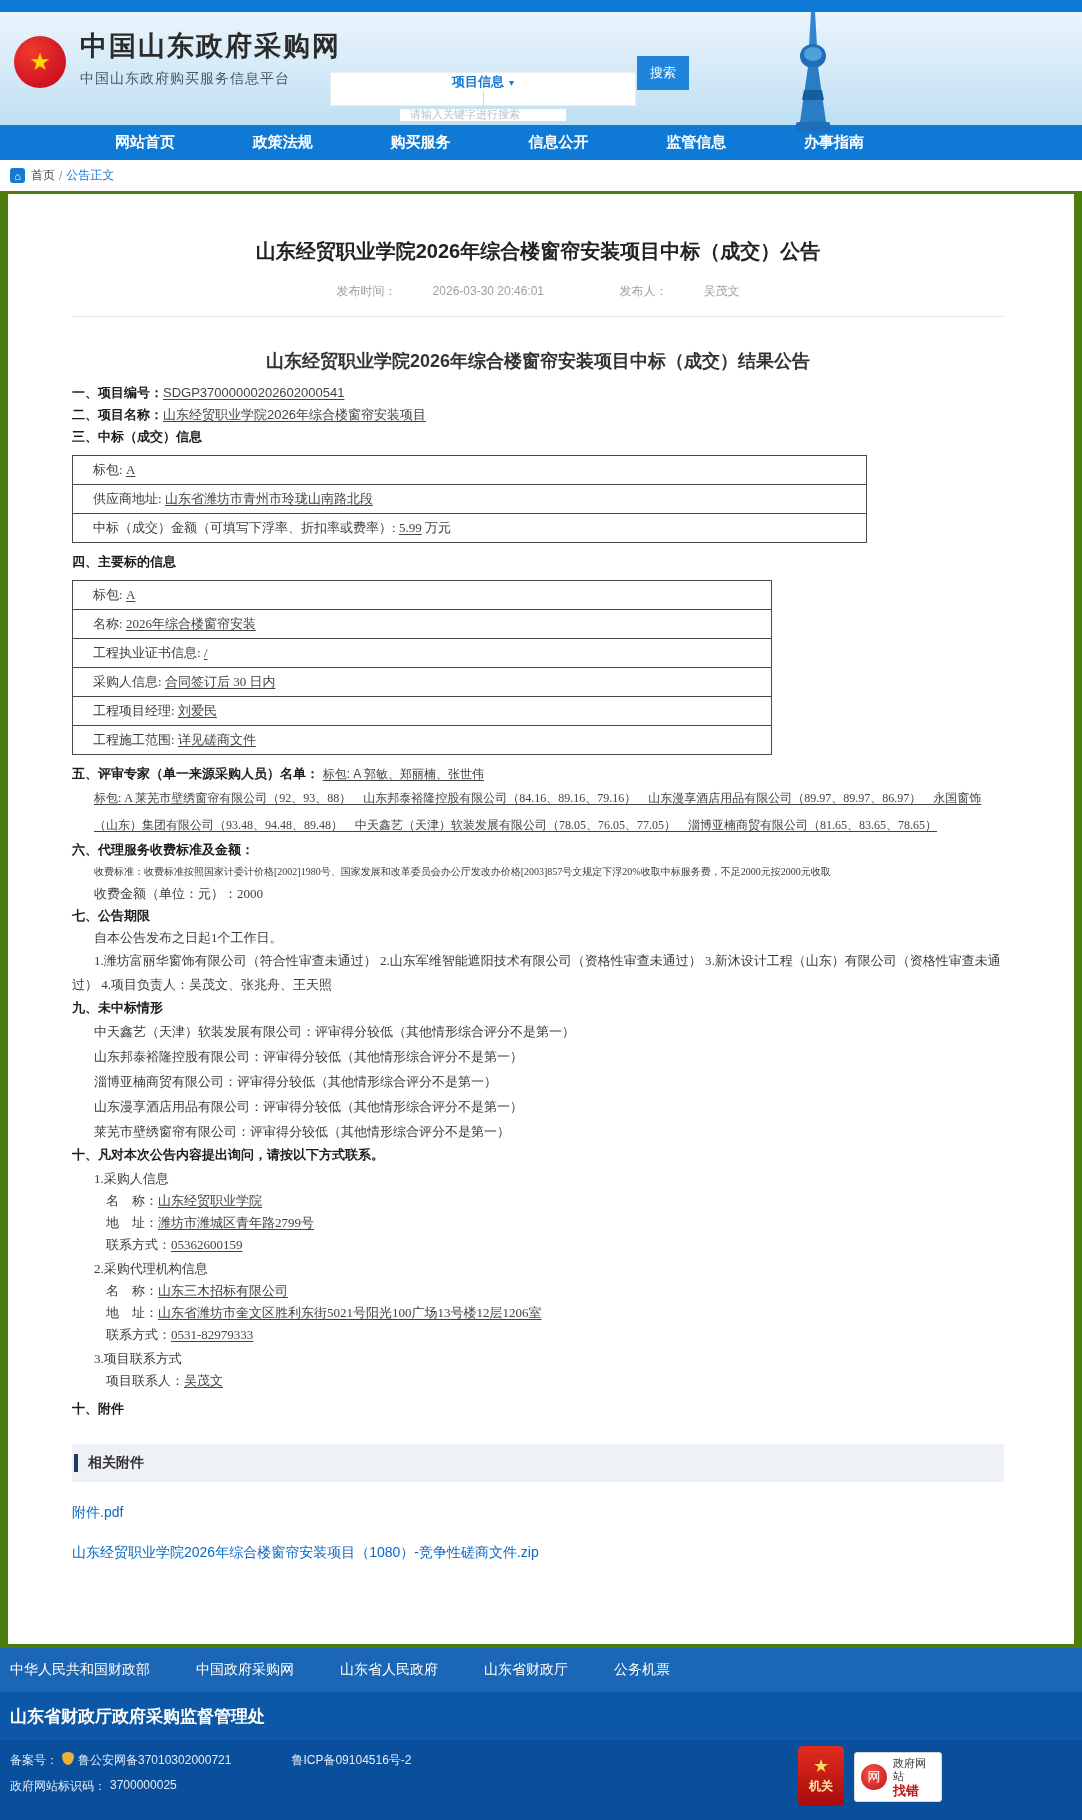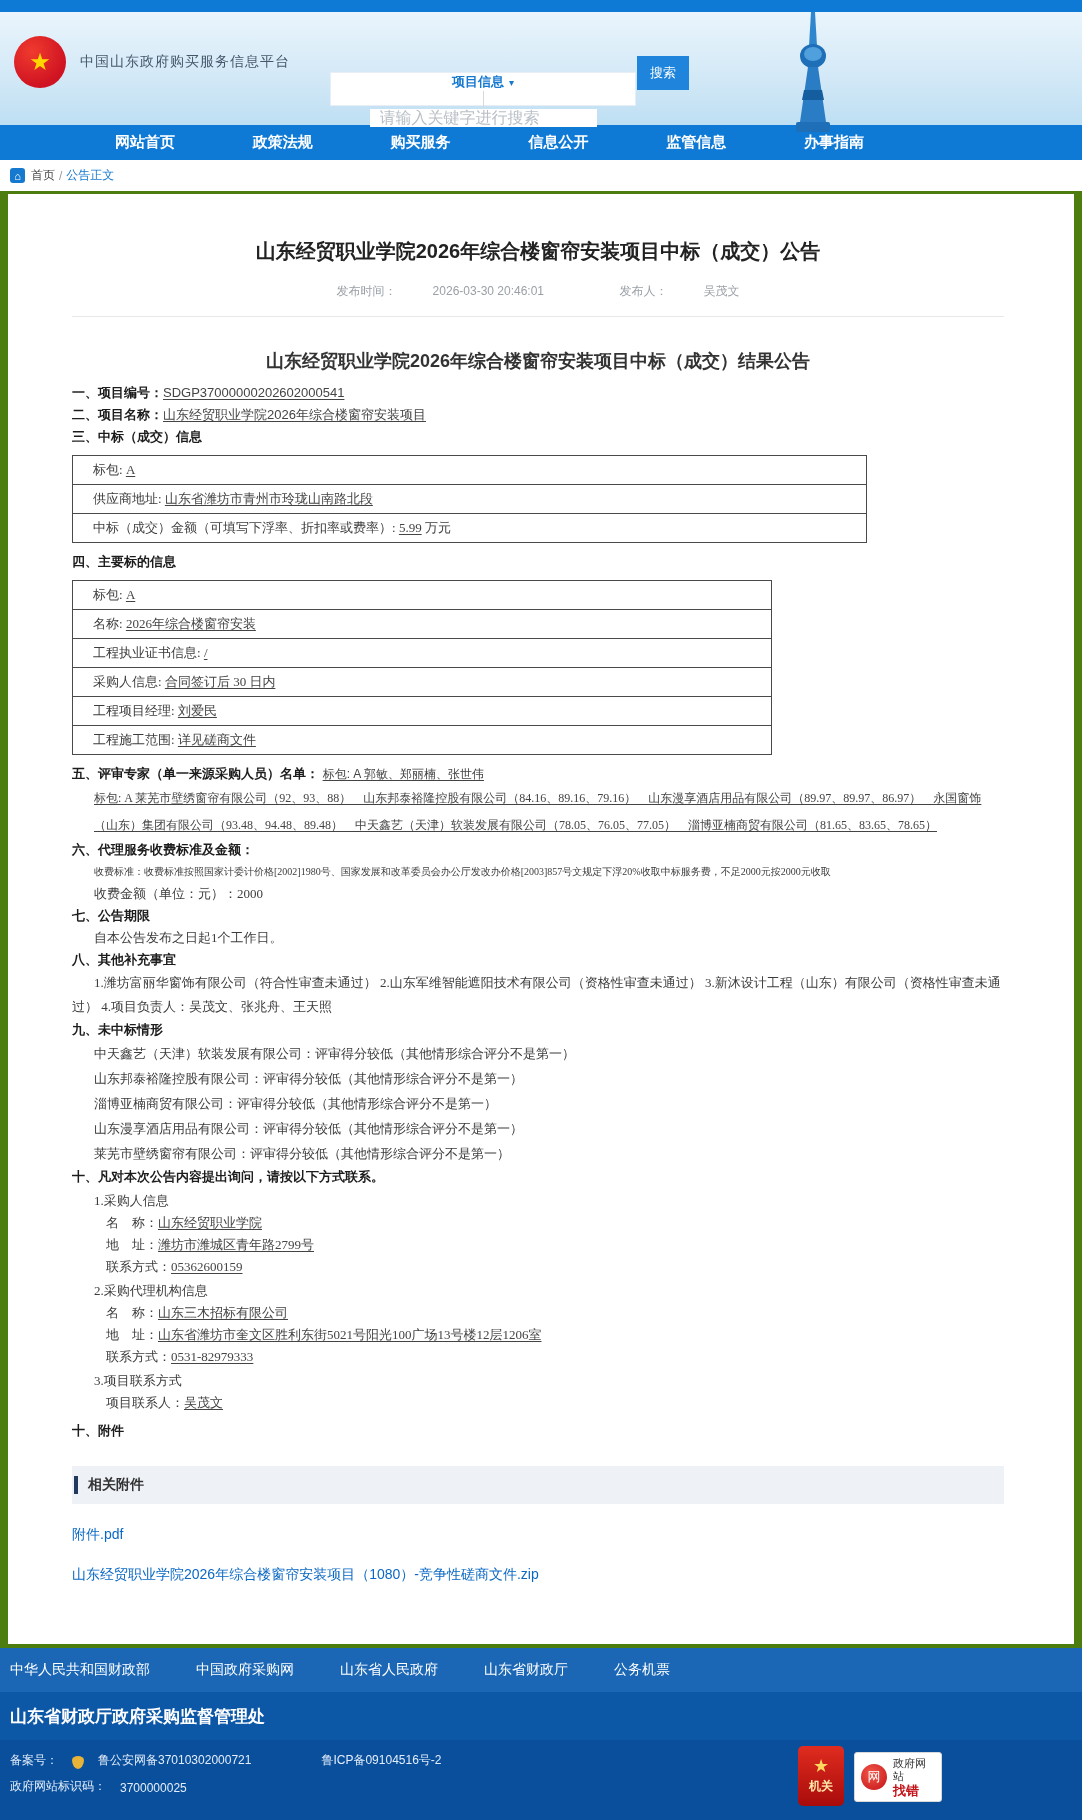--- a/index.html
+++ b/index.html
@@ -27,21 +27,21 @@
   .titles { margin-left:14px; }
   .site-title { font-size:27px; font-weight:700; color:#2b2b2b; letter-spacing:2px; line-height:34px; }
   .site-sub { font-size:14px; color:#45586b; margin-top:7px; letter-spacing:1px; }
   .search-box {
     position:absolute; left:330px; top:60px; width:306px; height:34px;
     background:#ffffff; display:flex; align-items:center; border:1px solid #e7eef5;flex-direction:column;
   }
   .search-cat { display:flex; align-items:center; gap:5px; padding:0 10px; color:#1679d0; font-size:13px; font-weight:700; cursor:pointer; white-space:nowrap; }
   .search-cat .caret { font-size:10px; }
   .search-sep { width:1px; height:18px; background:#d9d9d9; flex:none; }
-  .search-input { flex:1; min-width:0; border:none; outline:none; padding:0 10px; font-size:16px; color:#c2410c; font-family:Liberation Sans, sans-serif; }
+  .search-input { flex:1; min-width:0; border:none; outline:none; padding:0 10px; font-size:11px; color:#c2410c; font-family:Liberation Mono, monospace; }
   .search-input::placeholder { color:#b9bfc6; }
   .search-btn {
     position:absolute; left:637px; top:44px; width:52px; height:34px;
     background:#1f85dc; color:#fff; border:none; font-size:13px; cursor:pointer; font-family:inherit;
   }
   .tower { position:absolute; left:782px; top:0px; }
   
   .nav {
     height:35px; flex:none; background:#0f7ad6;
     display:flex; align-items:center; justify-content:space-between;
@@ -79,21 +79,21 @@
   
   .attach-panel { margin-top:24px; background:#eef2f7; height:38px; display:flex; align-items:center; width:100%; }
   .attach-accent { width:4px; height:18px; background:#223a5e; margin:0 10px 0 2px; flex:none; }
   .attach-title { font-weight:700; font-size:14px; color:#333; font-family:"Liberation Sans","DejaVu Sans",sans-serif; }
   .attach-link { color:#0a68c4; font-size:14px; margin-top:22px; cursor:pointer; font-family:"Liberation Sans","DejaVu Sans",sans-serif; }
   
   .f1 { height:44px; flex:none; background:#1b67b5; display:flex; align-items:center; gap:46px; padding-left:10px; }
   .f1 a { color:#ffffff; font-size:14px; text-decoration:none; cursor:pointer; white-space:nowrap; }
   .f2 { height:48px; flex:none; background:#0d57a7; display:flex; align-items:center; padding-left:10px; color:#fff; font-size:17px; font-weight:700; }
   .f3 { height:80px; flex:none; background:#0a4f9c; color:#e3eefa; font-size:12px; padding:12px 10px 0; position:relative; }
-  .f3-row { display:flex; align-items:flex-end; gap:14px; }
+  .f3-row { display:flex; align-items:flex-start; gap:4px; }
   .f3-row + .f3-row { margin-top:9px; }
   .shield {
     display:inline-block; width:12px; height:13px; background:#e8b339;
     border-radius:6px 6px 50% 50%/4px 4px 9px 9px; flex:none;
   }
   .icp { margin-left:56px; }
   .badge-jiguan {
     position:absolute; right:238px; top:6px; width:46px; height:60px;
     background:linear-gradient(180deg,#e02c1f,#a80b0b); border-radius:5px;
     display:flex; flex-direction:column; align-items:center; justify-content:center; gap:3px; cursor:pointer;
@@ -115,20 +115,21 @@
 </style>
 </head>
 <body>
 
 <div class="topbar"></div>
 
 <div class="header">
   <div class="header-left">
     <div class="emblem">★</div>
     <div class="titles">
+      <div class="site-title">中国山东政府采购网</div>
       <div class="site-sub">中国山东政府购买服务信息平台</div>
     </div>
   </div>
   <div class="search-box">
     <div class="search-cat">
       <span>项目信息</span>
       <span class="caret">▾</span>
     </div>
     <div class="search-sep"></div>
     <input class="search-input" type="text" placeholder="请输入关键字进行搜索" style="">
@@ -224,21 +225,20 @@
       </div>
       <div class="s5detail u">标包: A 莱芜市壁绣窗帘有限公司（92、93、88）　山东邦泰裕隆控股有限公司（84.16、89.16、79.16）　山东漫享酒店用品有限公司（89.97、89.97、86.97）　永国窗饰（山东）集团有限公司（93.48、94.48、89.48）　中天鑫艺（天津）软装发展有限公司（78.05、76.05、77.05）　淄博亚楠商贸有限公司（81.65、83.65、78.65）</div>
 
       <div class="h">六、代理服务收费标准及金额：</div>
       <div class="line nowrapline">收费标准：收费标准按照国家计委计价格[2002]1980号、国家发展和改革委员会办公厅发改办价格[2003]857号文规定下浮20%收取中标服务费，不足2000元按2000元收取</div>
       <div class="line">收费金额（单位：元）：2000</div>
 
       <div class="h">七、公告期限</div>
       <div class="line">自本公告发布之日起1个工作日。</div>
 
-      <div class="h">八、其他补充事宜</div>
       <div style="line-height:24px; text-indent:22px">1.潍坊富丽华窗饰有限公司（符合性审查未通过） 2.山东军维智能遮阳技术有限公司（资格性审查未通过） 3.新沐设计工程（山东）有限公司（资格性审查未通过） 4.项目负责人：吴茂文、张兆舟、王天照</div>
 
       <div class="h">九、未中标情形</div>
       <div class="line" style="line-height:25px">中天鑫艺（天津）软装发展有限公司：评审得分较低（其他情形综合评分不是第一）</div>
       <div class="line" style="line-height:25px">山东邦泰裕隆控股有限公司：评审得分较低（其他情形综合评分不是第一）</div>
       <div class="line" style="line-height:25px">淄博亚楠商贸有限公司：评审得分较低（其他情形综合评分不是第一）</div>
       <div class="line" style="line-height:25px">山东漫享酒店用品有限公司：评审得分较低（其他情形综合评分不是第一）</div>
       <div class="line" style="line-height:25px">莱芜市壁绣窗帘有限公司：评审得分较低（其他情形综合评分不是第一）</div>
 
       <div class="h">十、凡对本次公告内容提出询问，请按以下方式联系。</div>

